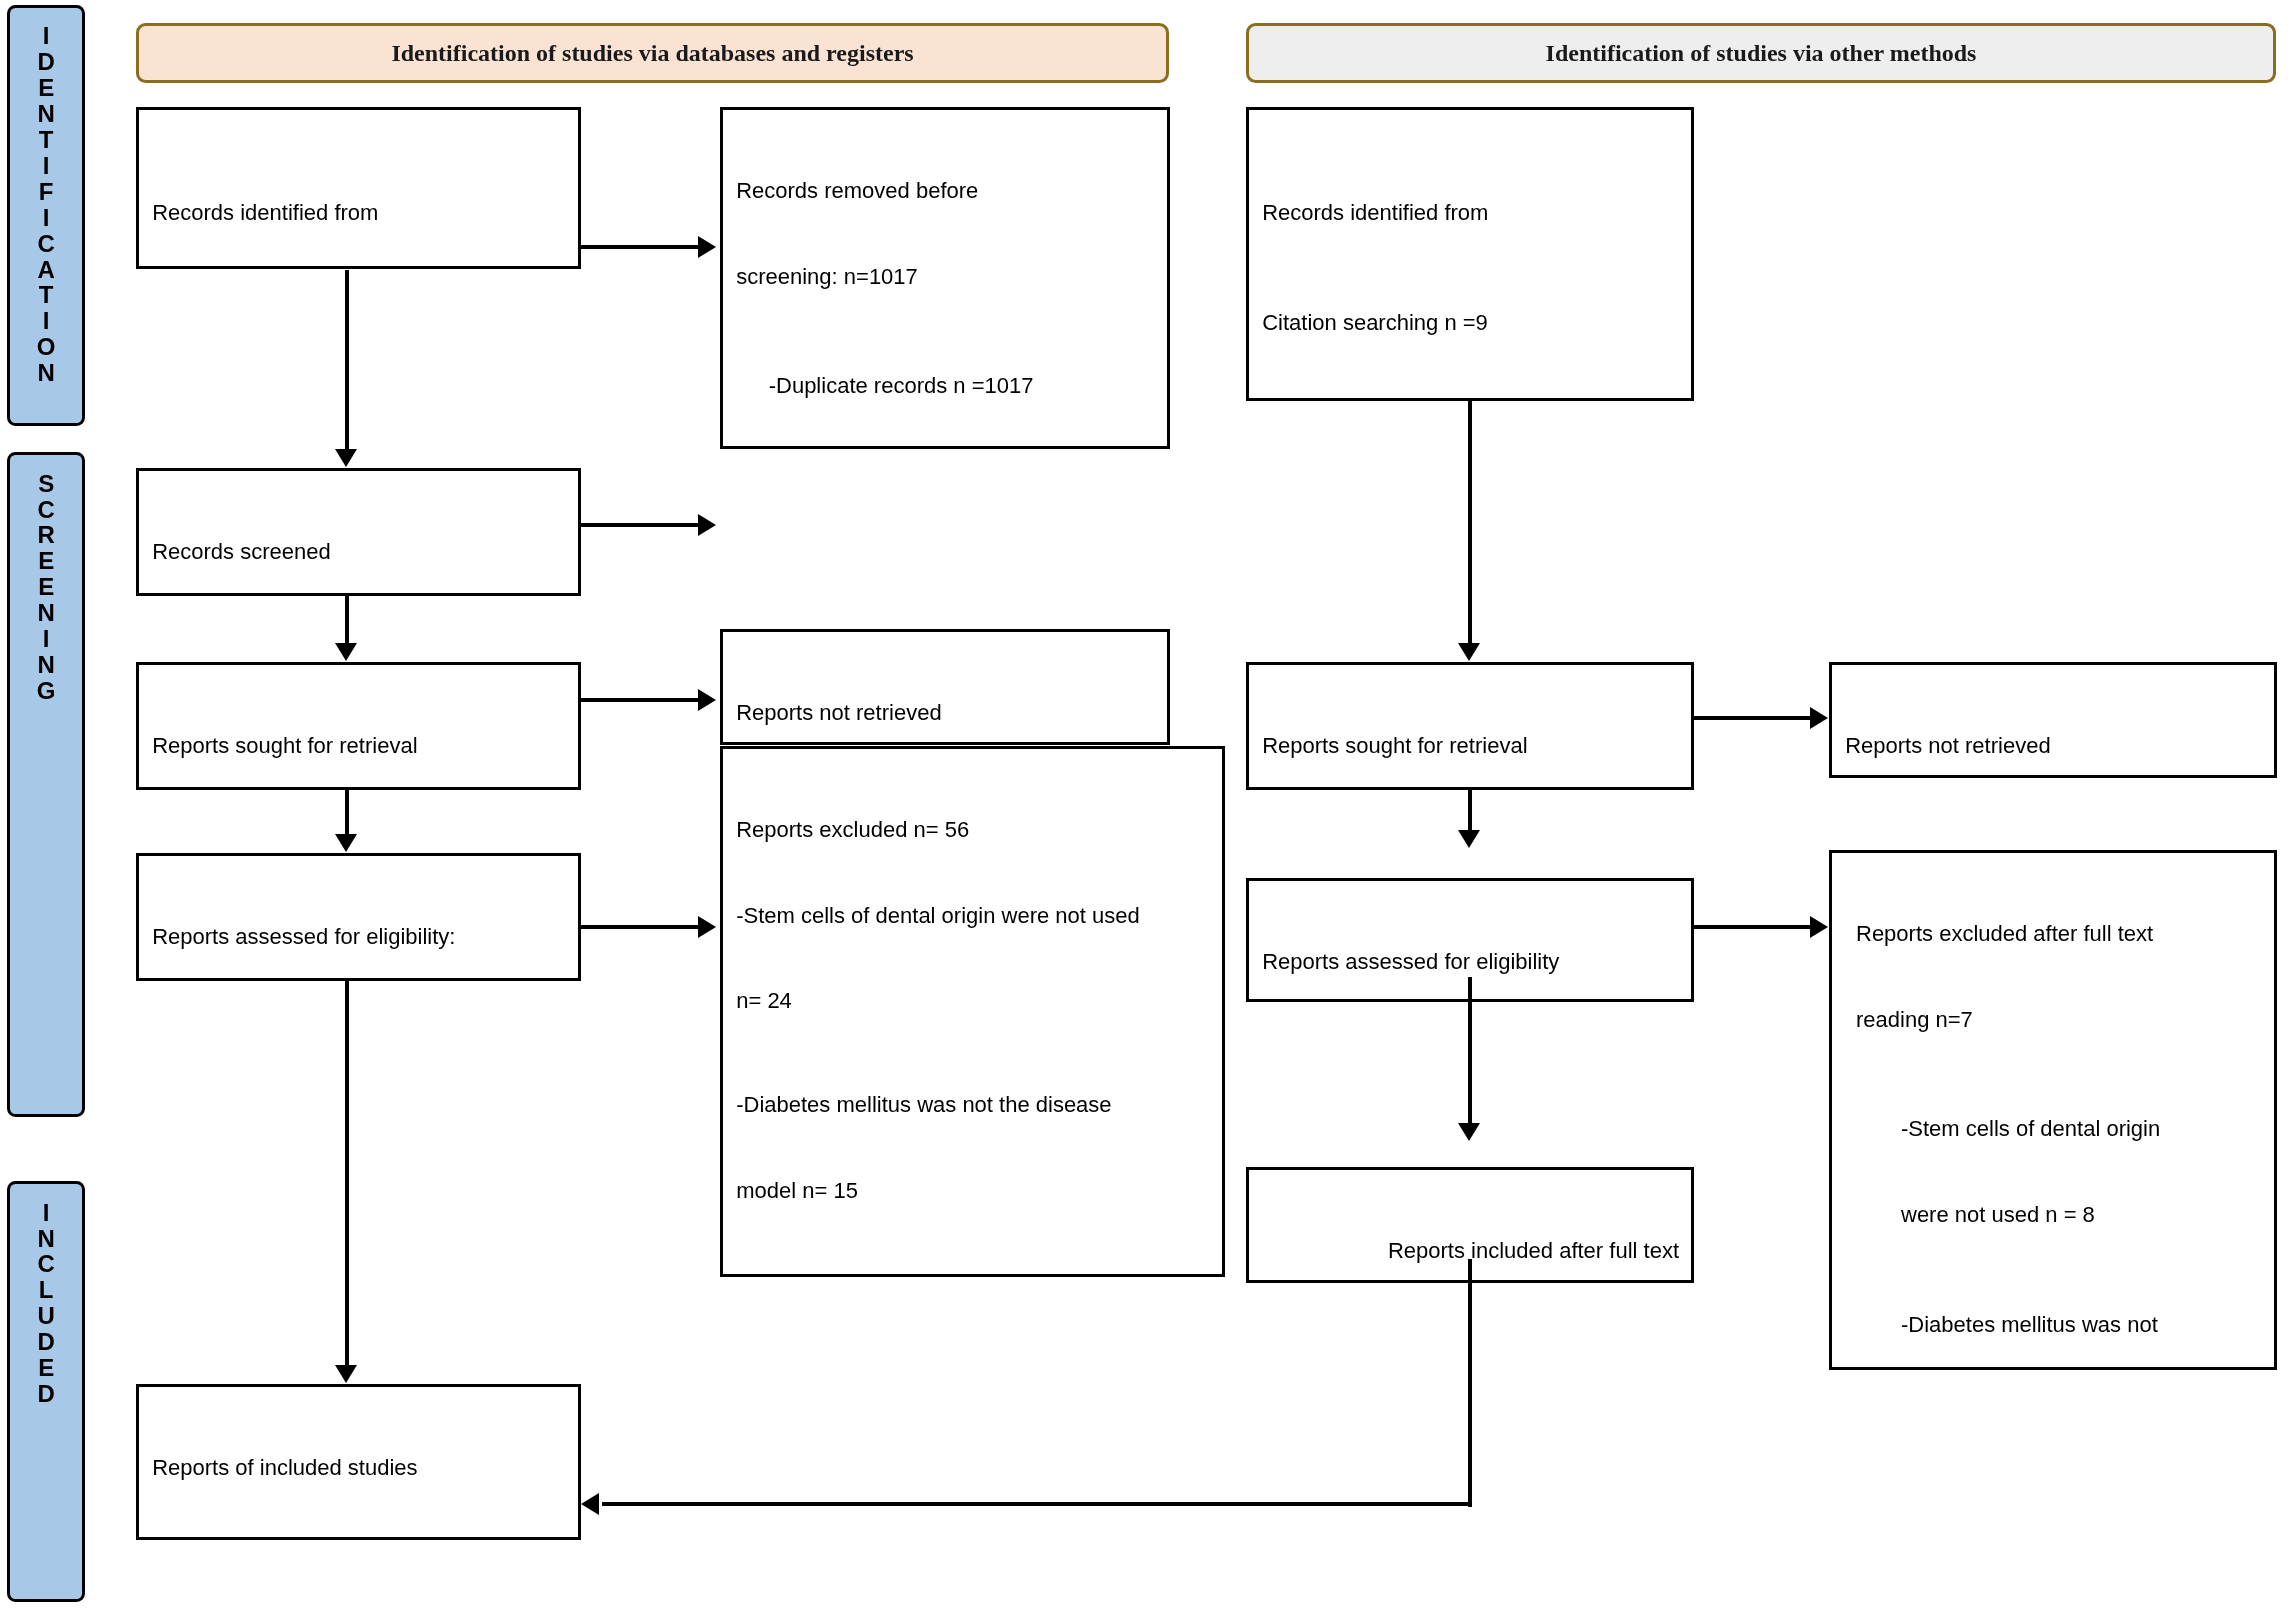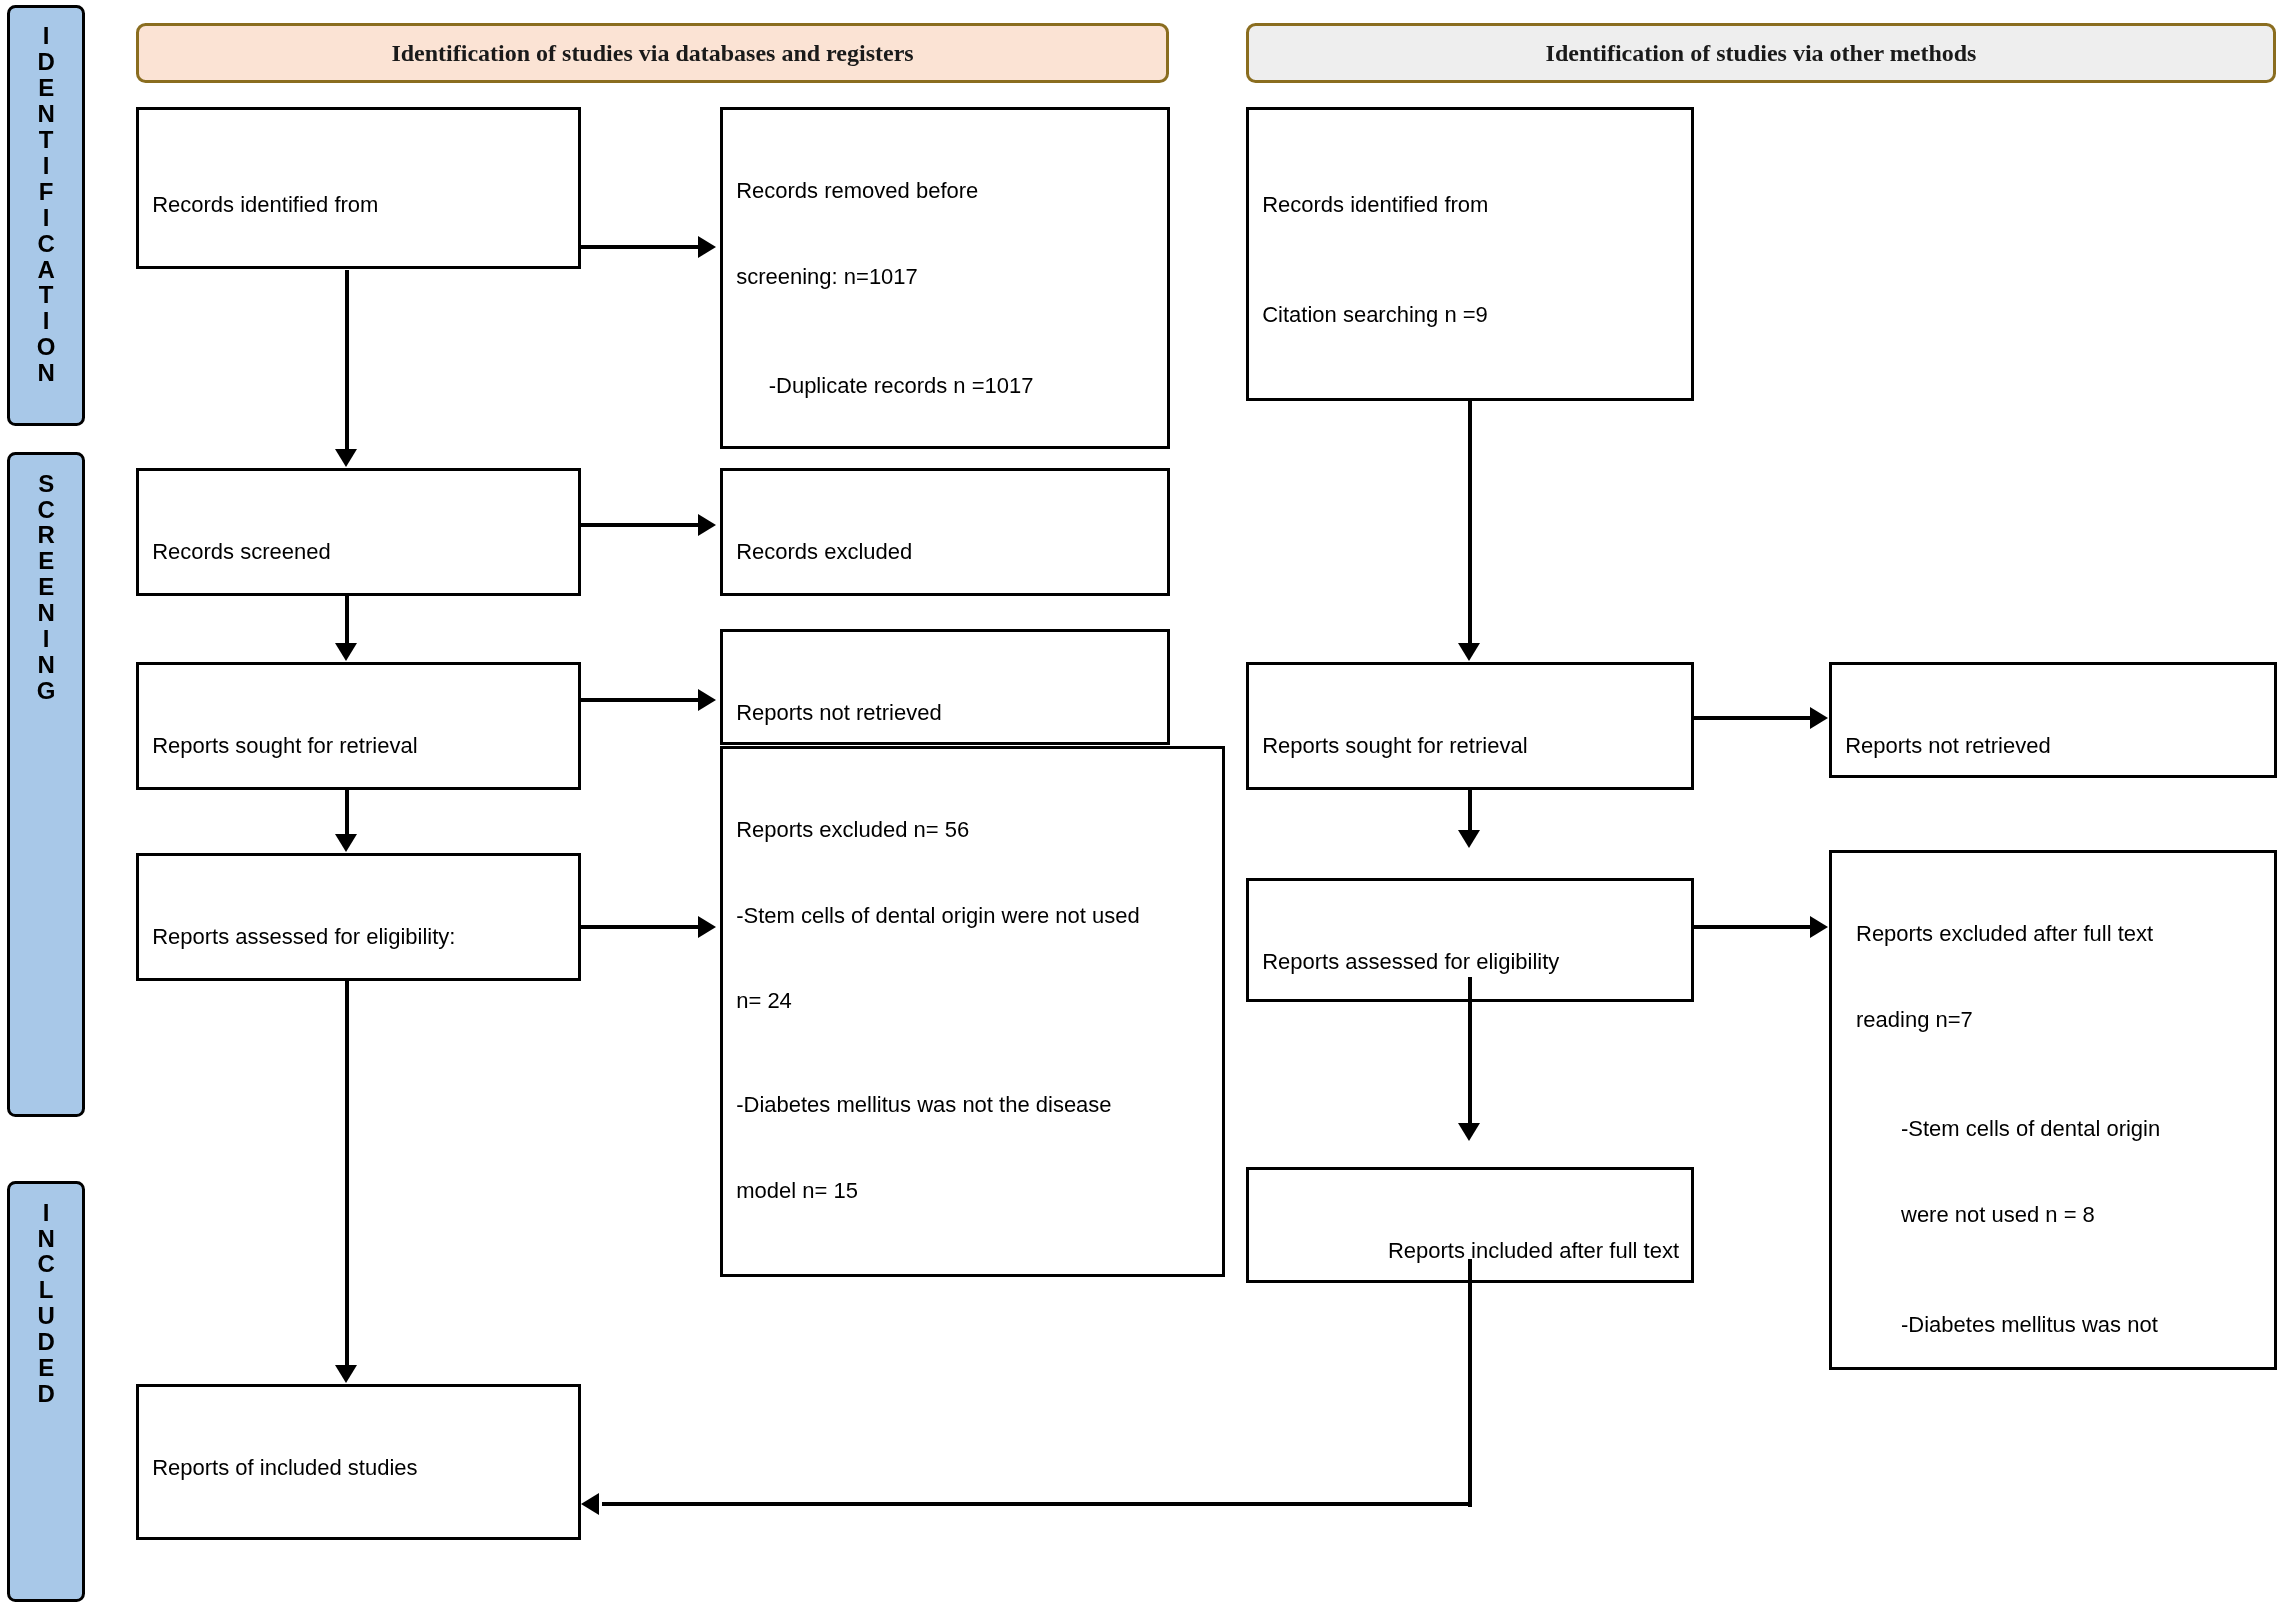--- a/index.html
+++ b/index.html
@@ -69,21 +69,21 @@
     line-height: 1.30;
     color: #000000;
     white-space: pre-wrap;
     overflow: hidden;
   }
   .box .line { display: block; }
   .box .line.gap  { margin-top: 24px; }
   .box .line.gap-s{ margin-top: 18px; }
   .box .line.indent { padding-left: 32.5px; }
   .box .line.indent2 { padding-left: 45px; }
-  .box.pad-top { padding-top: 24px; }
+  .box.pad-top { padding-top: 32px; }
 
   
   .hline, .vline {
     position: absolute;
     background: #000000;
   }
   .hline { height: 4.2px; }
   .vline { width: 4.2px; }
   .arrow {
     position: absolute;
@@ -183,24 +183,20 @@
   <div class="arrow right" style="left:698px; top:236px;"></div>
 
   <div class="box" style="left:136px; top:468px; width:445px; height:128px;">
     <span class="line">Records screened</span>
     
   </div>
 
   <div class="vline" style="left:345px; top:270px; width:4.2px; height:181px;"></div>
   <div class="arrow down" style="left:335px; top:449px;"></div>
 
-  <div class="box" style="left:720px; top:468px; width:450px; height:128px;">
-    <span class="line">Records excluded</span>
-    
-  </div>
 
   <div class="hline" style="left:581px; top:523px; width:118px;"></div>
   <div class="arrow right" style="left:698px; top:514px;"></div>
 
   <div class="box" style="left:136px; top:662px; width:445px; height:128px;">
     <span class="line">Reports sought for retrieval</span>
     
   </div>
 
   <div class="vline" style="left:345px; top:596px; width:4.2px; height:49px;"></div>

